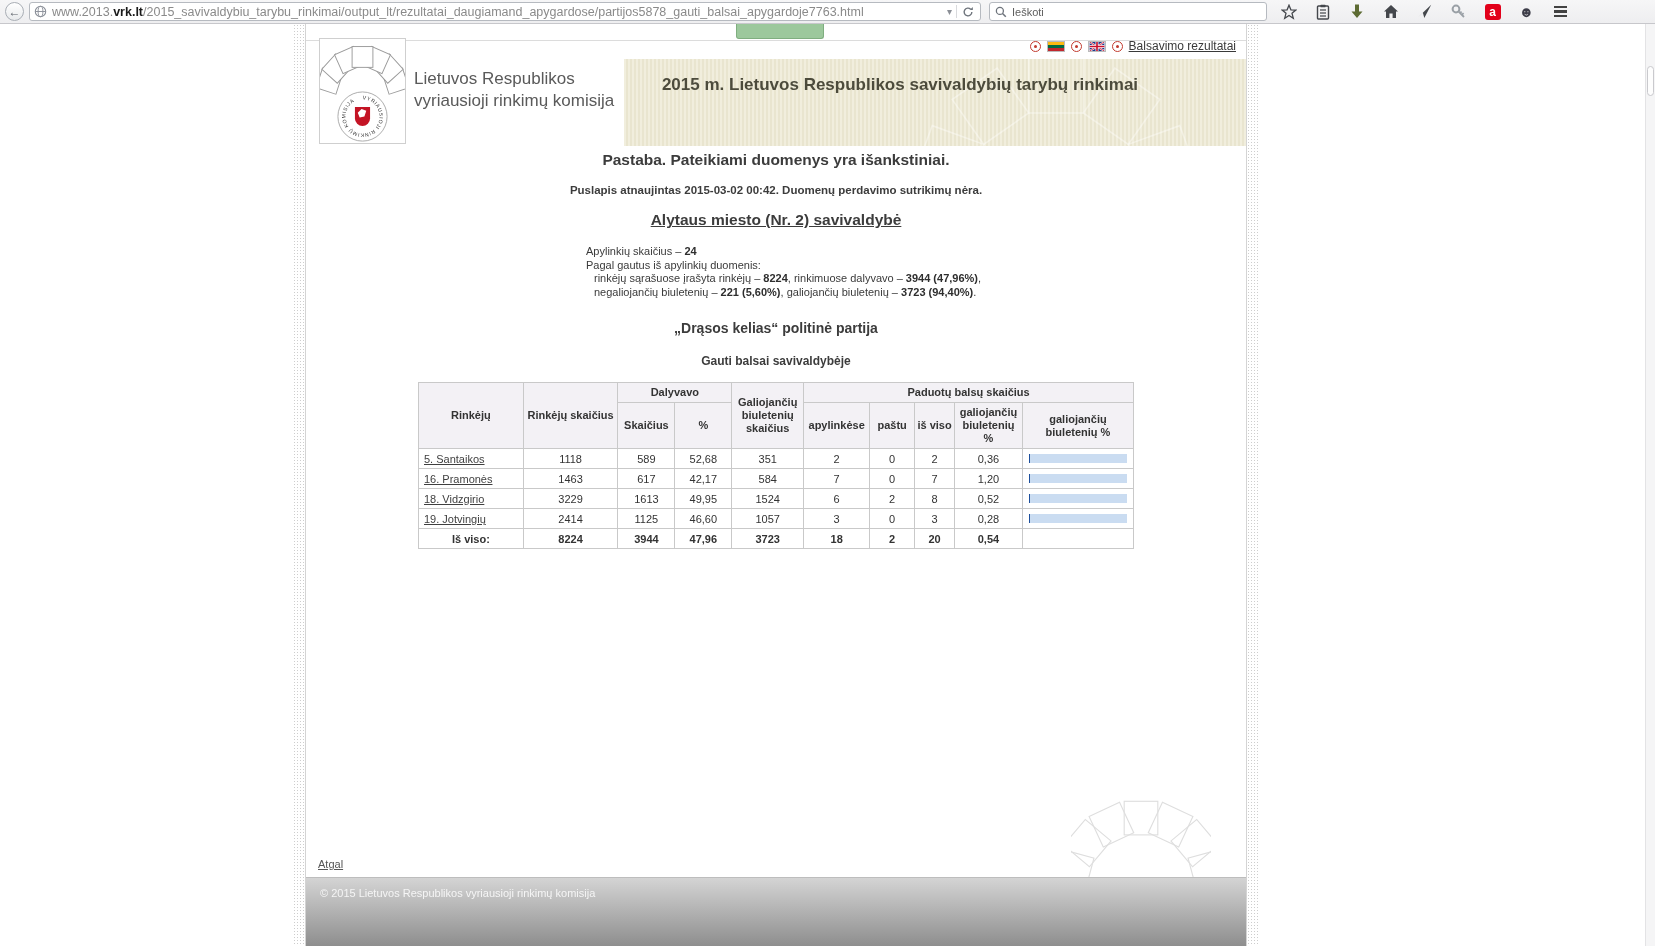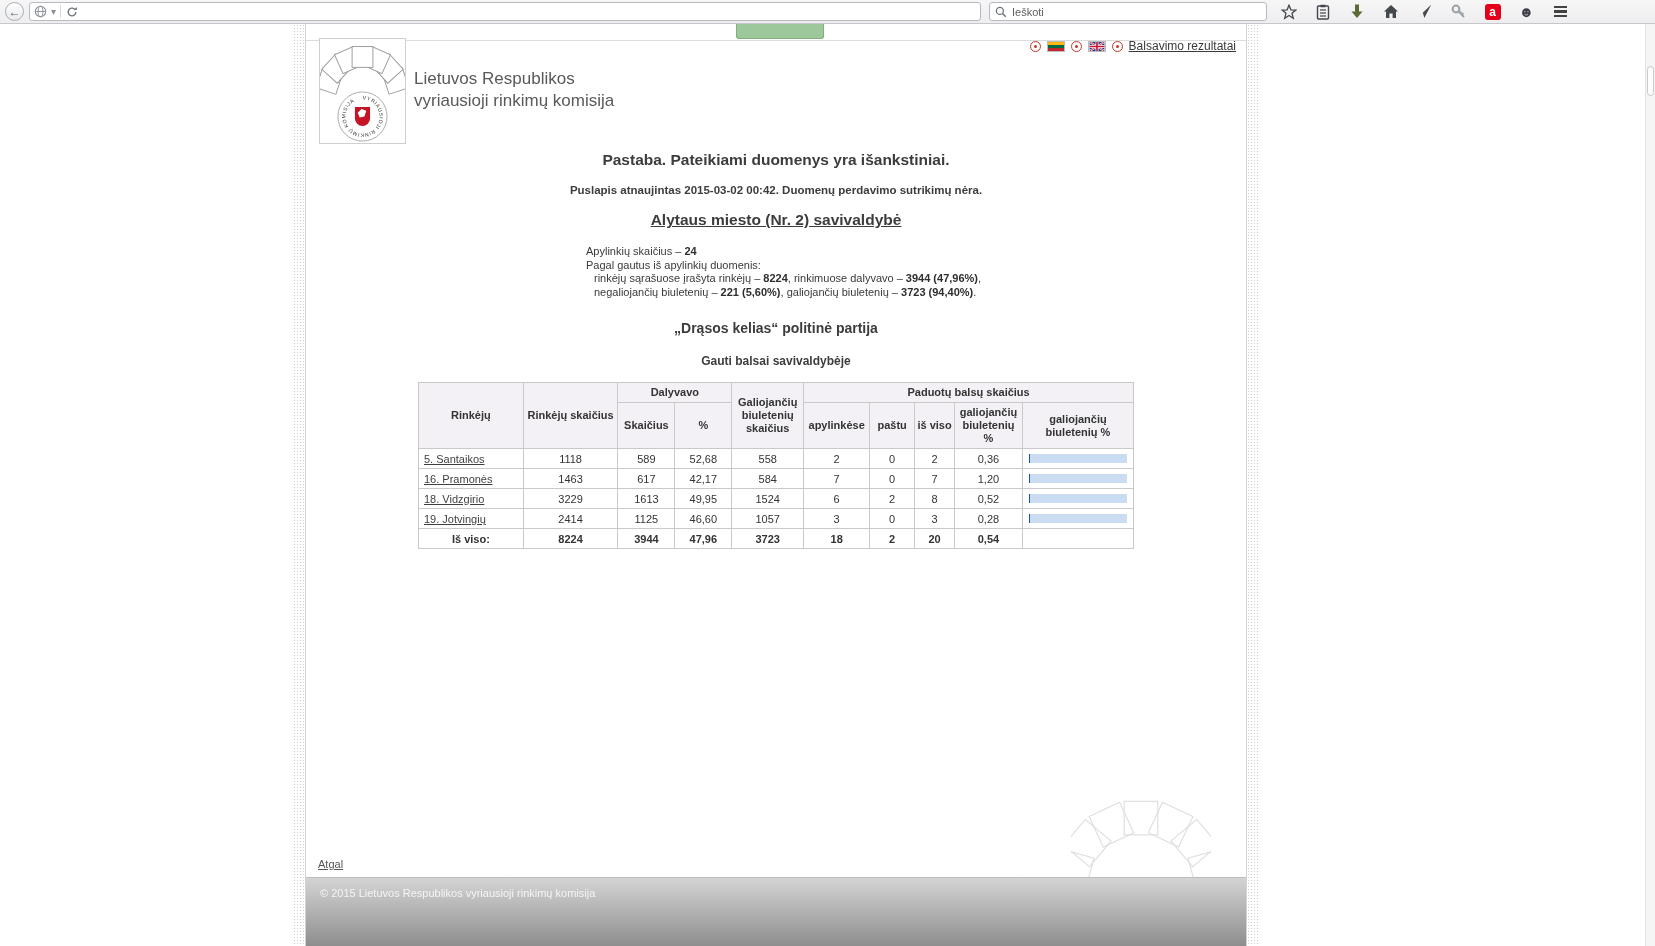--- a/index.html
+++ b/index.html
@@ -125,20 +125,21 @@
 
 <div class="browser-bar">
   <div class="back-btn">←</div>
 
   <div class="url-bar">
     <svg width="13" height="13" viewBox="0 0 14 14">
       <circle cx="7" cy="7" r="5.6" fill="none" stroke="#8a8f98" stroke-width="1.2"></circle>
       <ellipse cx="7" cy="7" rx="2.6" ry="5.6" fill="none" stroke="#8a8f98" stroke-width="1"></ellipse>
       <line x1="1.4" y1="7" x2="12.6" y2="7" stroke="#8a8f98" stroke-width="1"></line>
     </svg>
+    <span class="url-text"><span class="url-prefix">www.2013.</span><span class="url-domain">vrk.lt</span><span class="url-path">/2015_savivaldybiu_tarybu_rinkimai/output_lt/rezultatai_daugiamand_apygardose/partijos5878_gauti_balsai_apygardoje7763.html</span></span>
     <span class="url-caret">▾</span>
     <span class="reload-btn">
       <svg width="12" height="12" viewBox="0 0 14 14">
         <path d="M11.5 7a4.5 4.5 0 1 1-1.4-3.3" fill="none" stroke="#6d737b" stroke-width="1.6"></path>
         <path d="M12.6 1.2v3.6H9z" fill="#6d737b"></path>
       </svg>
     </span>
   </div>
 
   <div class="search-box">
@@ -240,20 +241,32 @@
       <rect width="18" height="11" fill="#1d3c8c"></rect>
       <path d="M0 0 L18 11 M18 0 L0 11" stroke="#ffffff" stroke-width="2.4"></path>
       <path d="M0 0 L18 11 M18 0 L0 11" stroke="#c8102e" stroke-width="1"></path>
       <path d="M9 0 V11 M0 5.5 H18" stroke="#ffffff" stroke-width="3.6"></path>
       <path d="M9 0 V11 M0 5.5 H18" stroke="#c8102e" stroke-width="2"></path>
     </svg>
     <span class="rss-dot"></span>
     <a class="results-link">Balsavimo rezultatai</a>
   </div>
 
+  <div class="banner">
+    <svg class="banner-decor" width="300" height="160" viewBox="0 0 100 70">
+      <g fill="none" stroke="rgba(255,255,255,0.55)" stroke-width="0.7">
+        <rect x="38" y="4" width="24" height="24" transform="rotate(-70 50 66)"></rect>
+        <rect x="38" y="4" width="24" height="24" transform="rotate(70 50 66)"></rect>
+        <rect x="38" y="4" width="24" height="24" transform="rotate(-35 50 66)"></rect>
+        <rect x="38" y="4" width="24" height="24" transform="rotate(35 50 66)"></rect>
+        <rect x="38" y="4" width="24" height="24"></rect>
+      </g>
+    </svg>
+    <div class="banner-title">2015 m. Lietuvos Respublikos savivaldybių tarybų rinkimai</div>
+  </div>
 
   <div class="centered note-main">Pastaba. Pateikiami duomenys yra išankstiniai.</div>
   <div class="centered note-updated">Puslapis atnaujintas 2015-03-02 00:42. Duomenų perdavimo sutrikimų nėra.</div>
   <div class="centered muni-title">Alytaus miesto (Nr. 2) savivaldybė</div>
 
   <div class="summary">
     <div><span>Apylinkių skaičius – </span><b>24</b></div>
     <div>Pagal gautus iš apylinkių duomenis:</div>
     <div class="ind"><span>rinkėjų sąrašuose įrašyta rinkėjų – </span><b>8224</b><span>, rinkimuose dalyvavo – </span><b>3944 (47,96%)</b><span>,</span></div>
     <div class="ind"><span>negaliojančių biuletenių – </span><b>221 (5,60%)</b><span>, galiojančių biuletenių – </span><b>3723 (94,40%)</b><span>.</span></div>
@@ -292,21 +305,21 @@
         <th>galiojančių biuletenių %</th>
         <th>galiojančių biuletenių %</th>
       </tr>
     </thead>
     <tbody>
       <tr>
         <td class="name-cell"><a>5. Santaikos</a></td>
         <td>1118</td>
         <td>589</td>
         <td>52,68</td>
-        <td>558</td>
+        <td>351</td>
         <td>2</td>
         <td>0</td>
         <td>2</td>
         <td>0,36</td>
         <td>
             <div class="bar-track">
               <div class="bar-fill" style="width: 0.36%;"></div>
             </div>
           </td>
       </tr>

